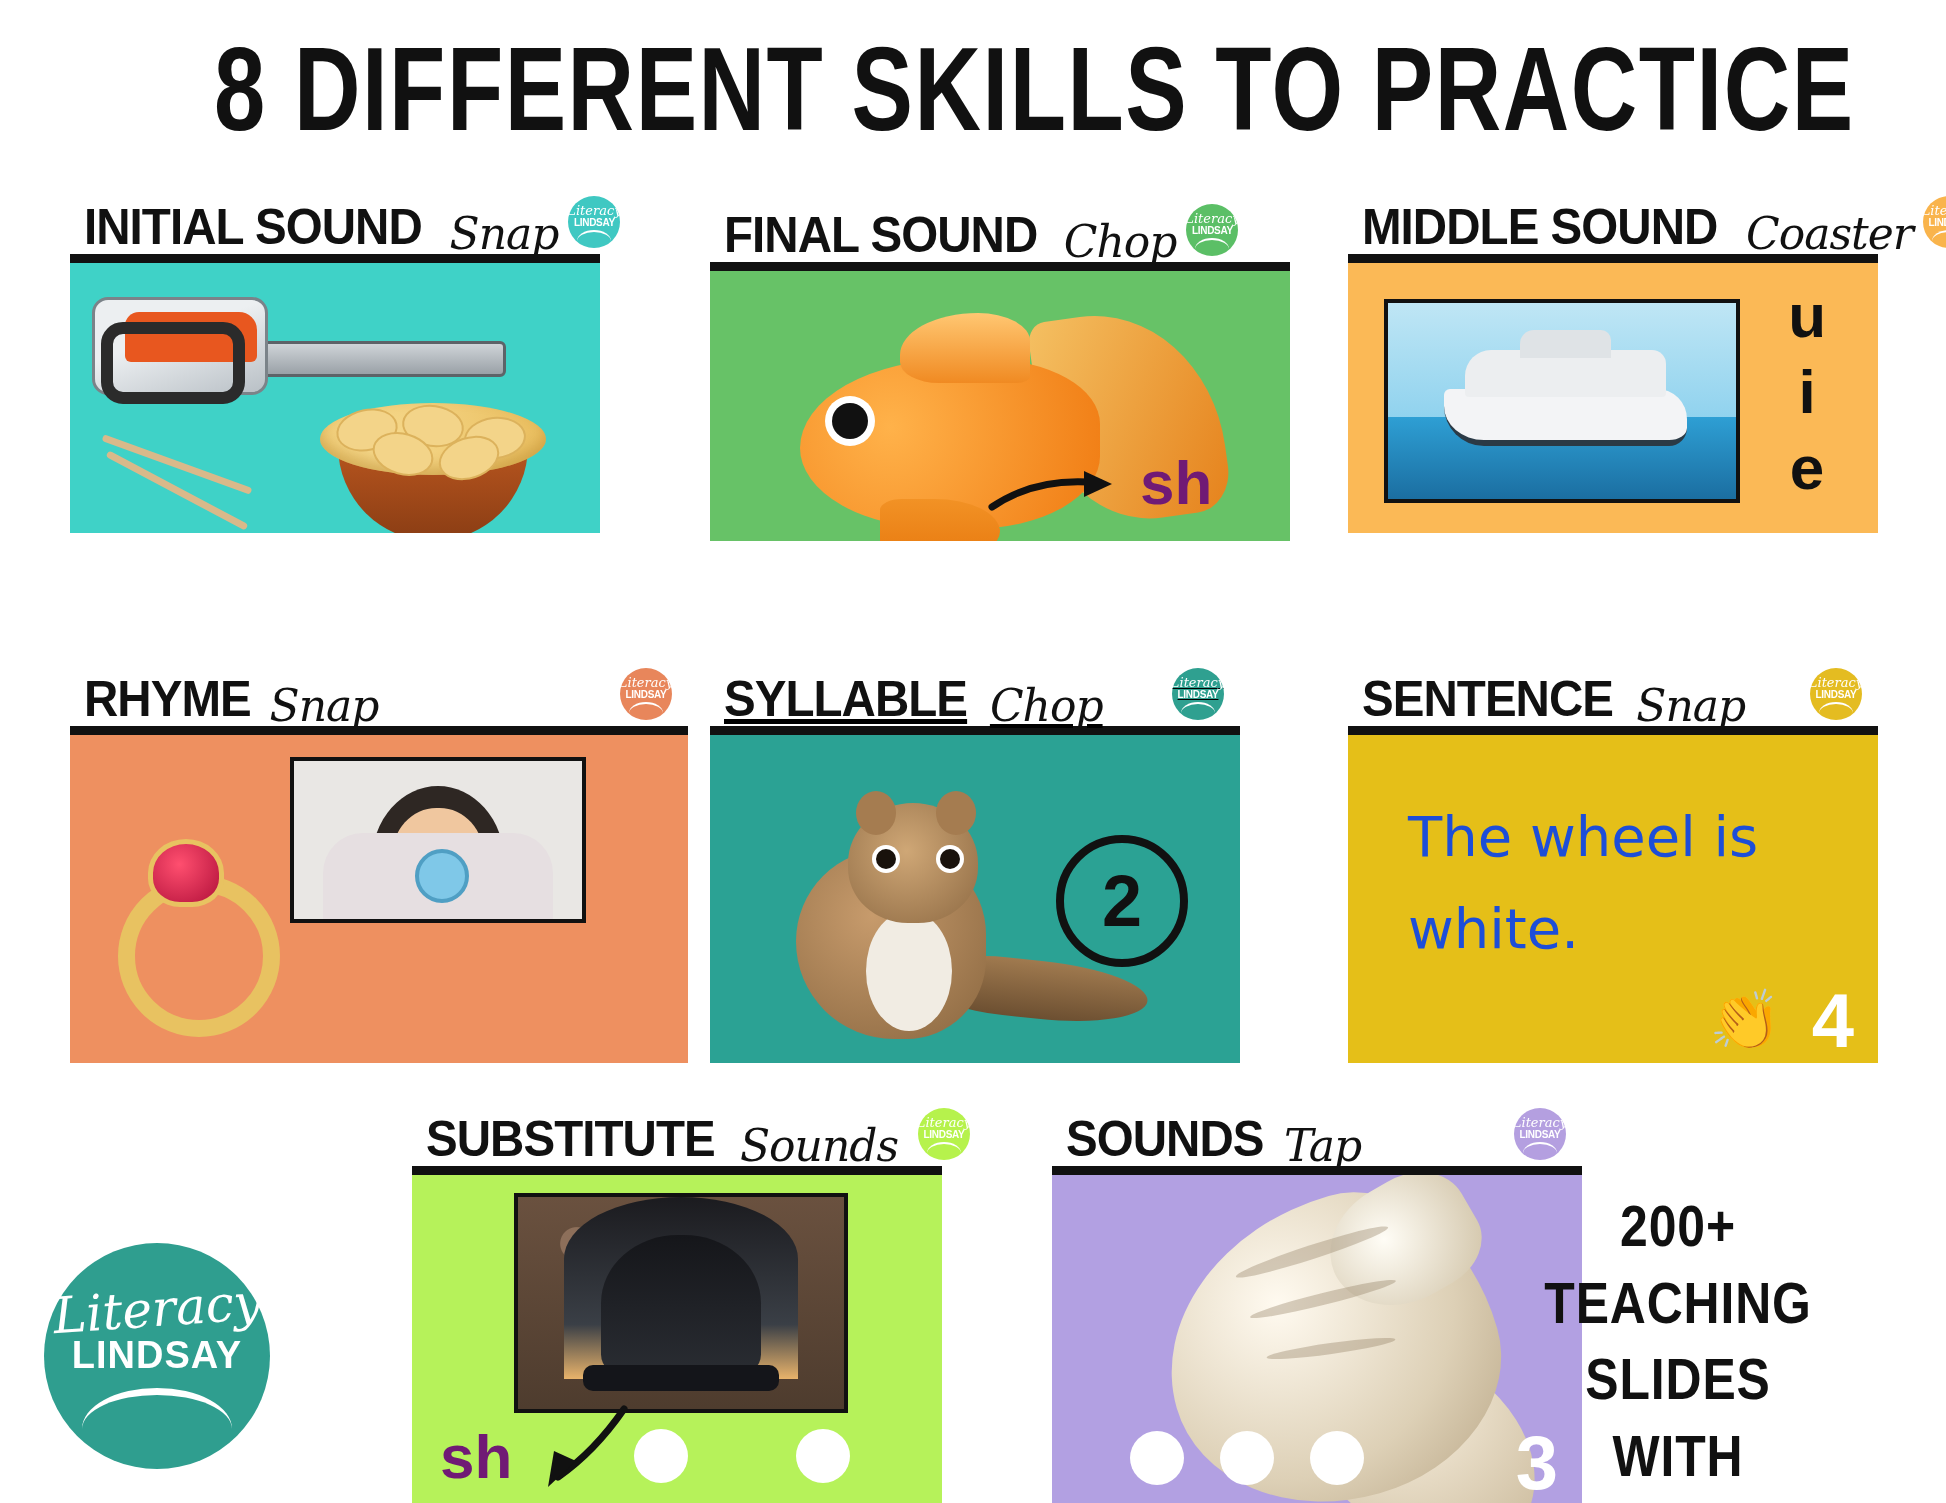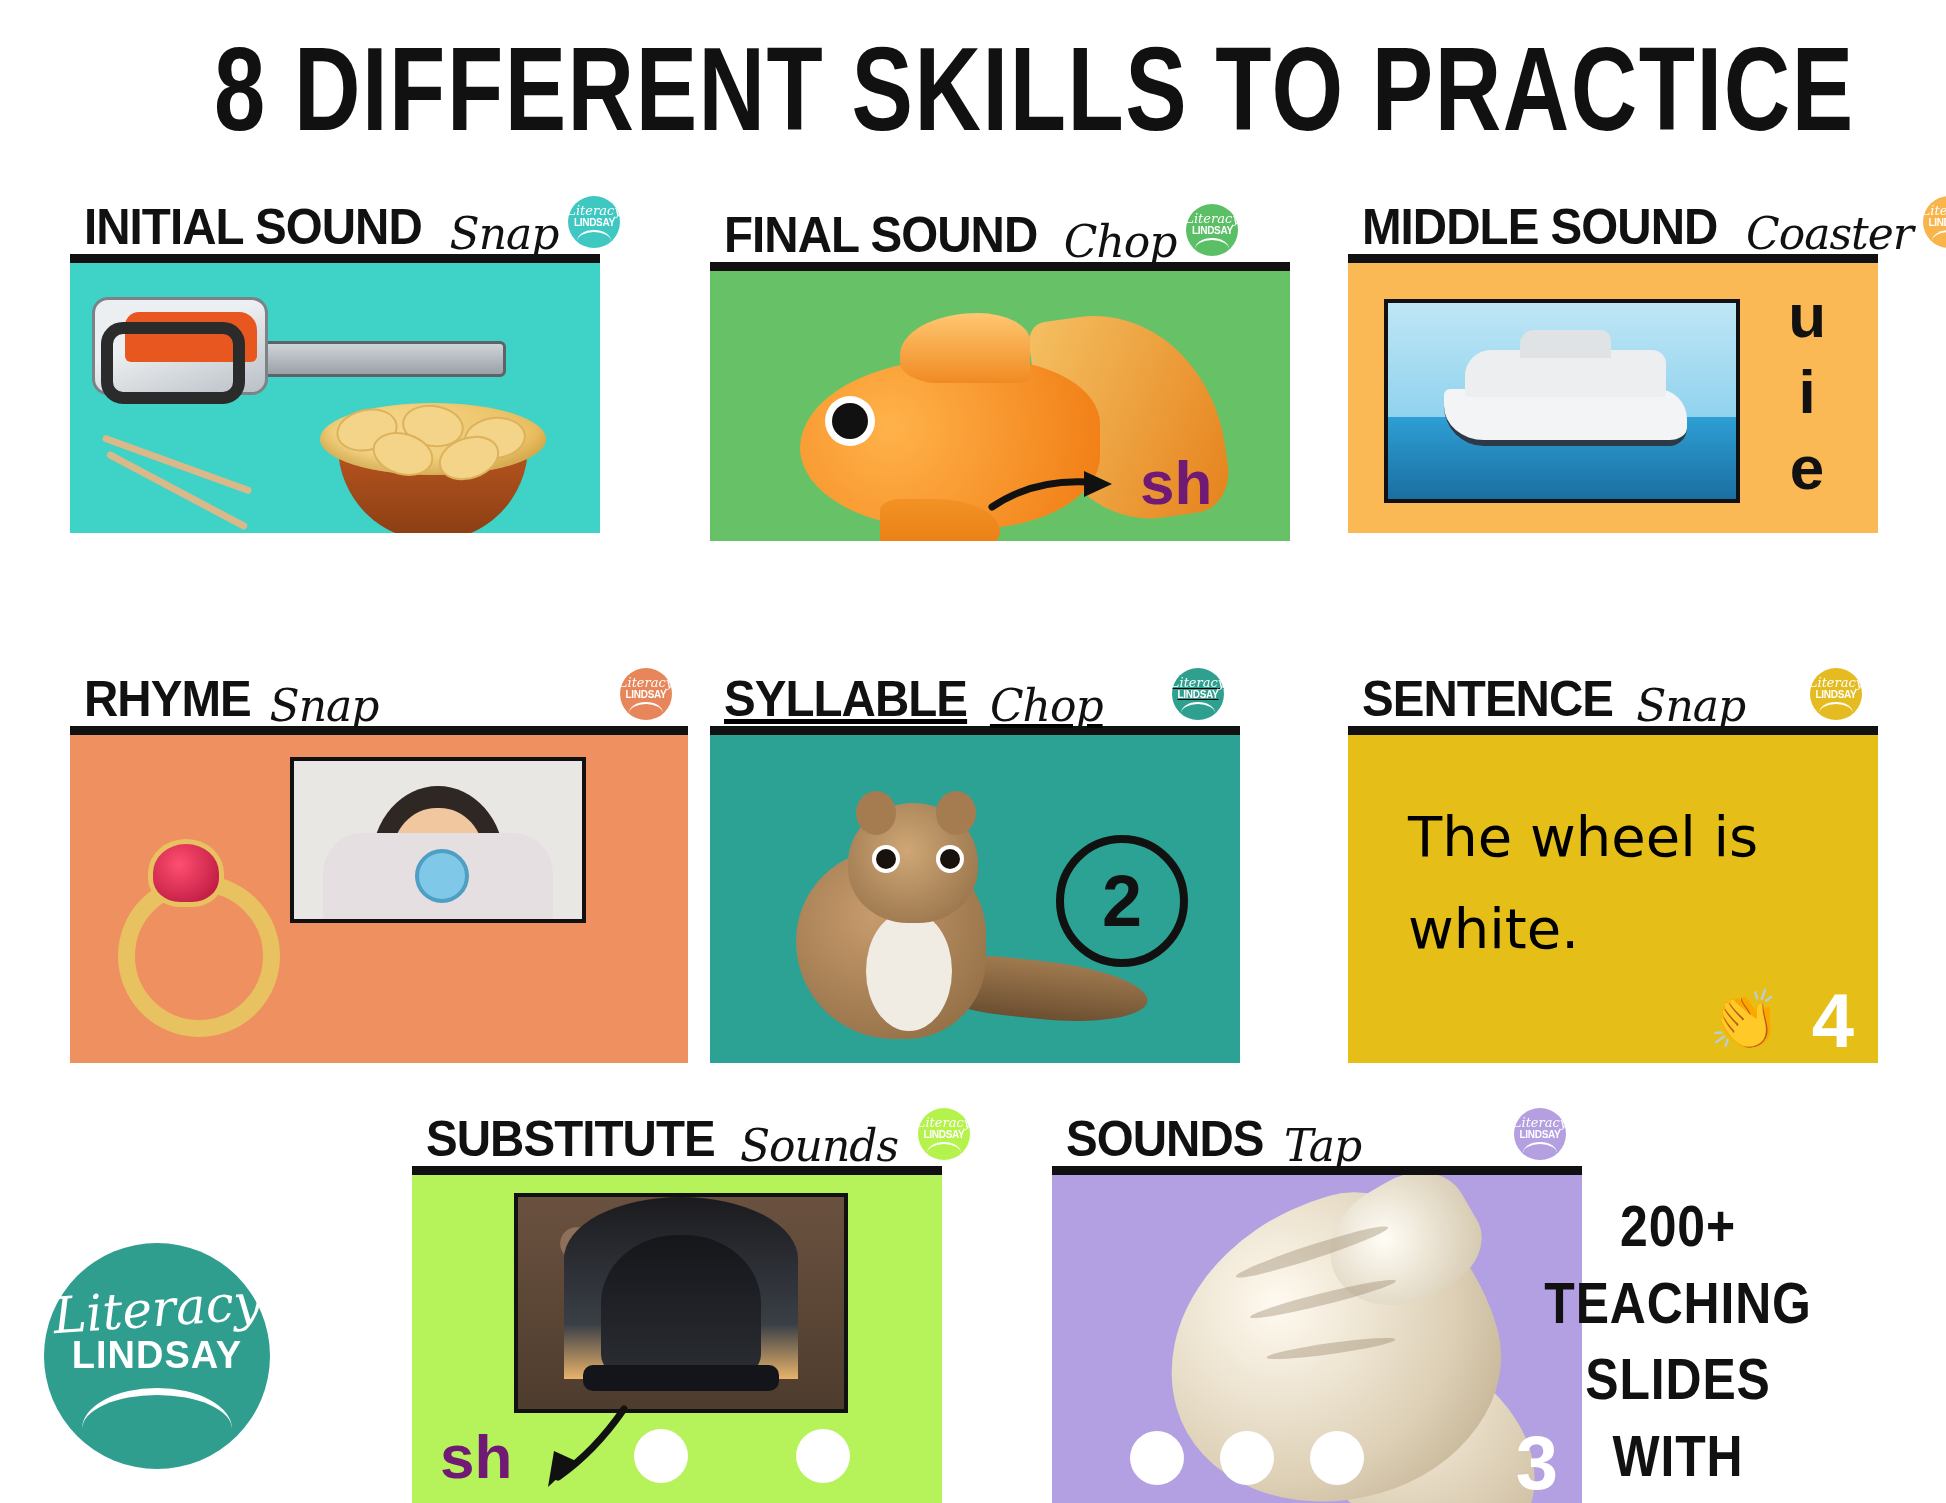--- a/index.html
+++ b/index.html
@@ -154,21 +154,21 @@
   .vowel{font-size:62px;font-weight:700;color:#111;line-height:1;}
   .sh-label{position:absolute;font-weight:700;font-size:62px;color:#701a75;}
   .arrow-svg{position:absolute;}
   .circle-num{
     position:absolute;width:116px;height:116px;border-radius:50%;
     border:8px solid #111;display:flex;align-items:center;justify-content:center;
     font-size:72px;font-weight:700;color:#111;
   }
   .sentence{
     position:absolute;left:60px;top:56px;width:74%;
-    color:#000000;font-size:56px;line-height:1.65;font-weight:400;
+    color:#1d4ed8;font-size:56px;line-height:1.65;font-weight:400;
     font-family:"DejaVu Sans",sans-serif;
   }
   .corner-num{
     position:absolute;right:24px;bottom:4px;color:#fff;font-size:76px;font-weight:700;line-height:1;
   }
   .clap{position:absolute;right:96px;bottom:14px;font-size:58px;line-height:1;}
   .dot{position:absolute;width:54px;height:54px;border-radius:50%;background:#fff;}
   .photo-frame{position:absolute;border:4px solid #111;overflow:hidden;background:#ddd;}
 
   

